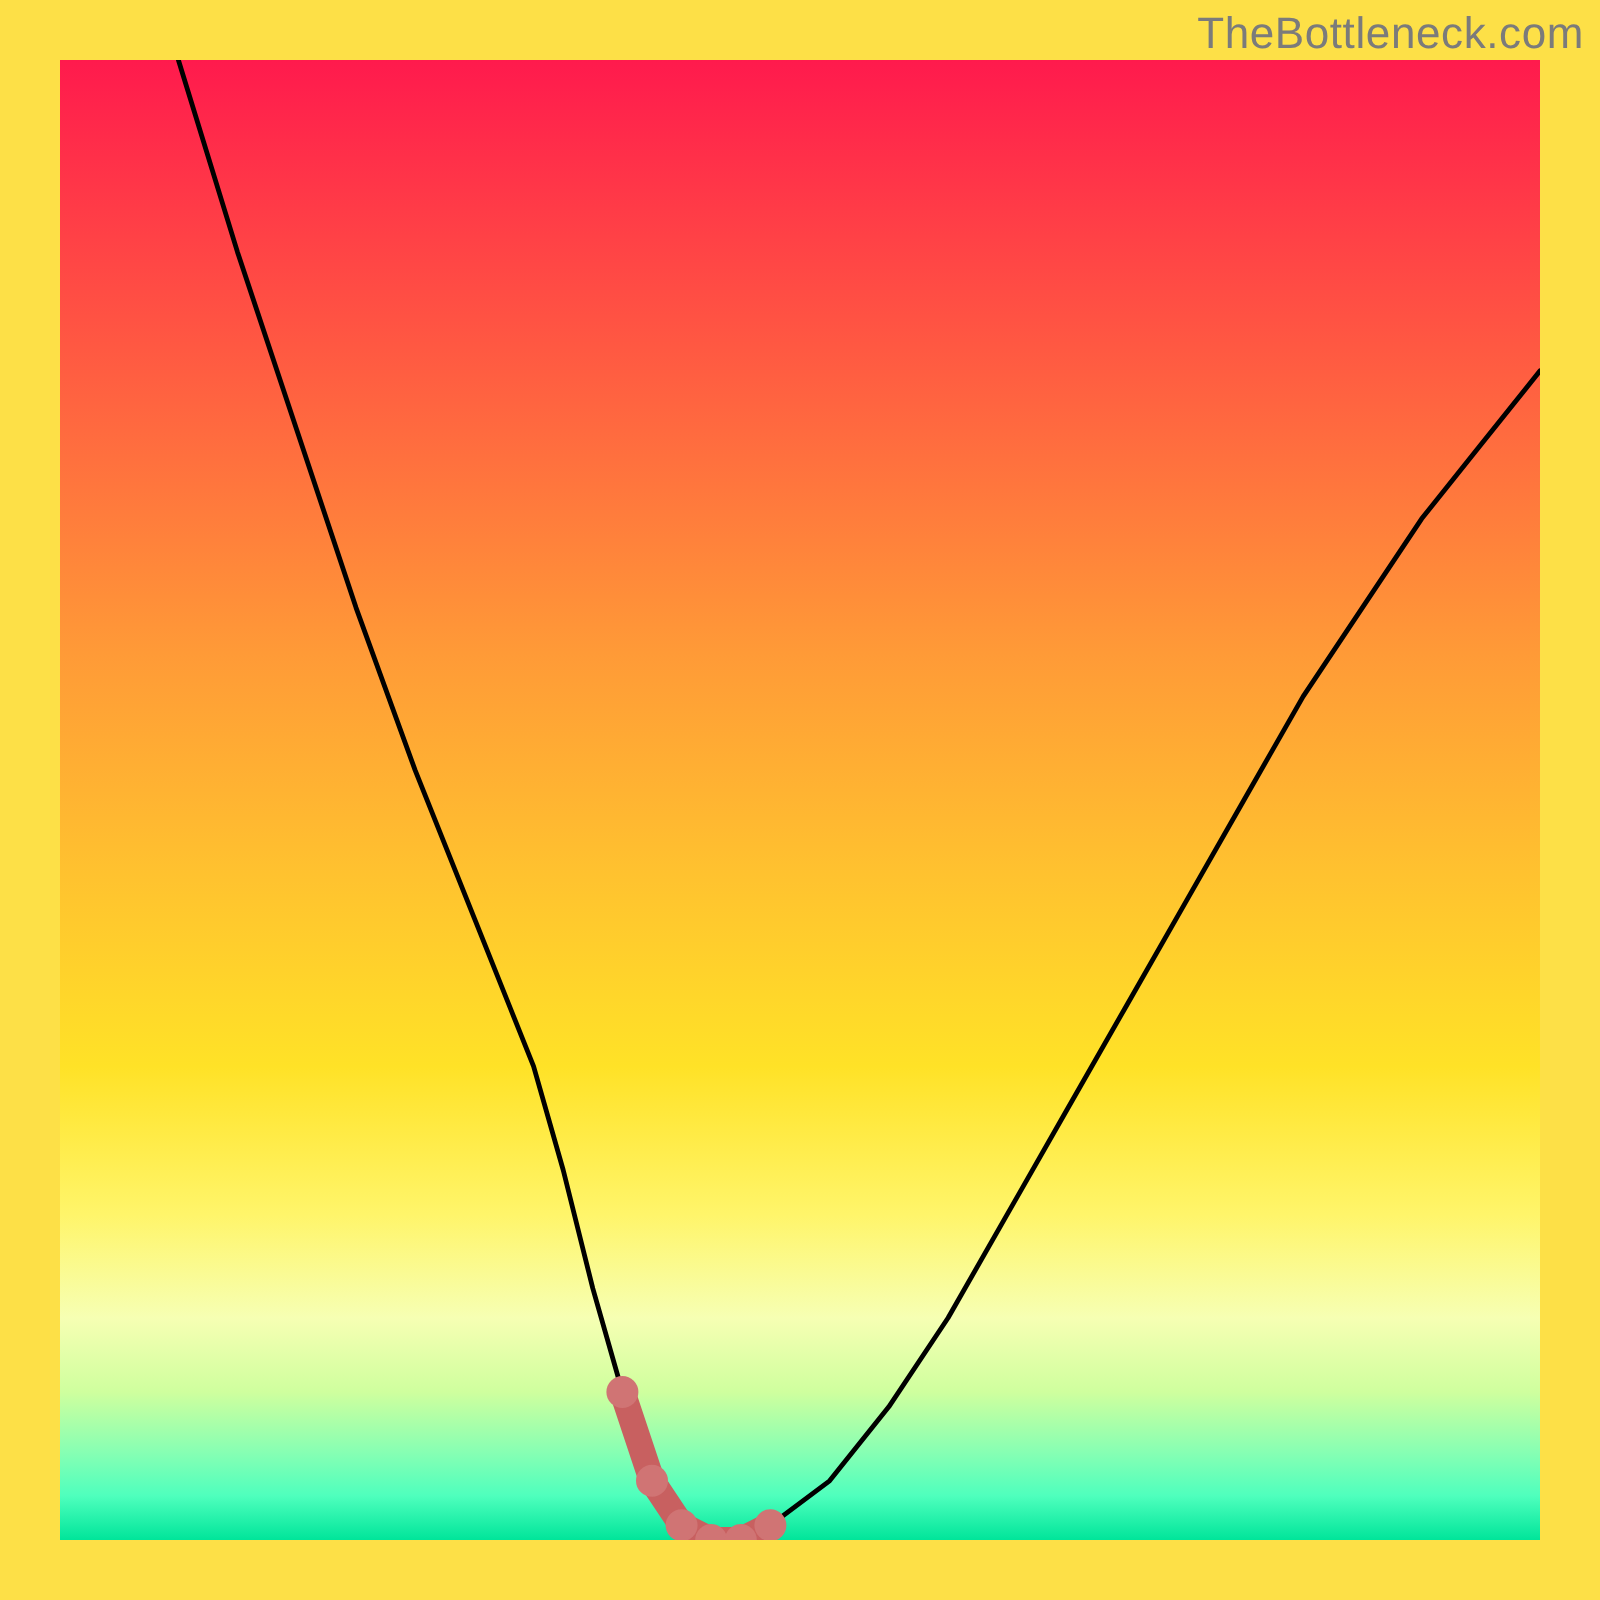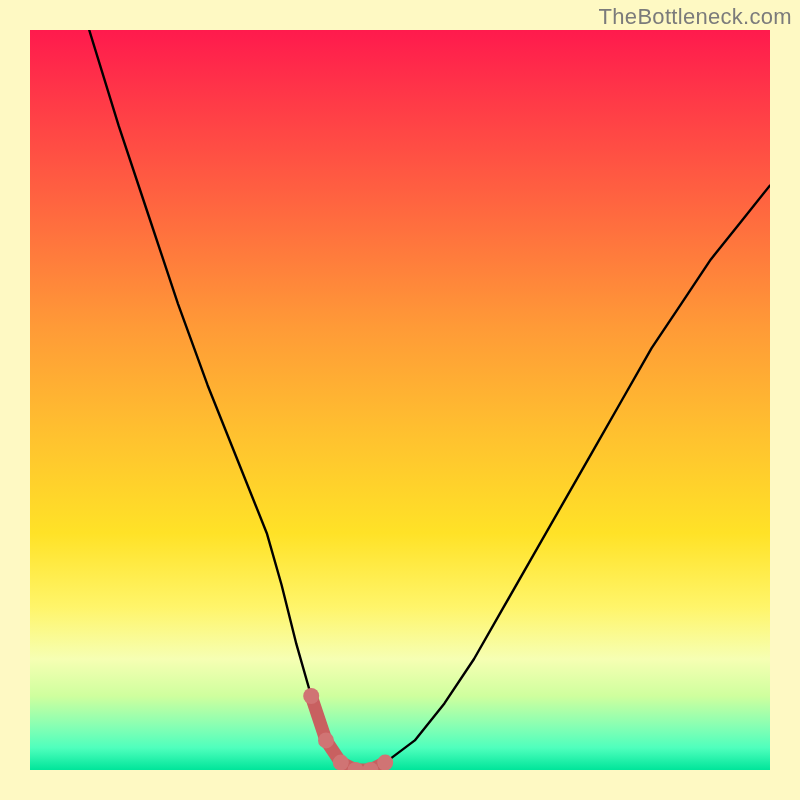--- a/index.html
+++ b/index.html
@@ -8,21 +8,21 @@
     width: 800px;
     height: 800px;
     background: #000;
     overflow: hidden;
     font-family: Arial, Helvetica, sans-serif;
   }
   .stage {
     position: relative;
     width: 800px;
     height: 800px;
-    background: #fef9c3;
+    background: #fde047;
   }
   .plot-area {
     position: absolute;
     left: 30px;
     top: 30px;
     width: 740px;
     height: 740px;
   }
   .gradient-bg {
     position: absolute;

